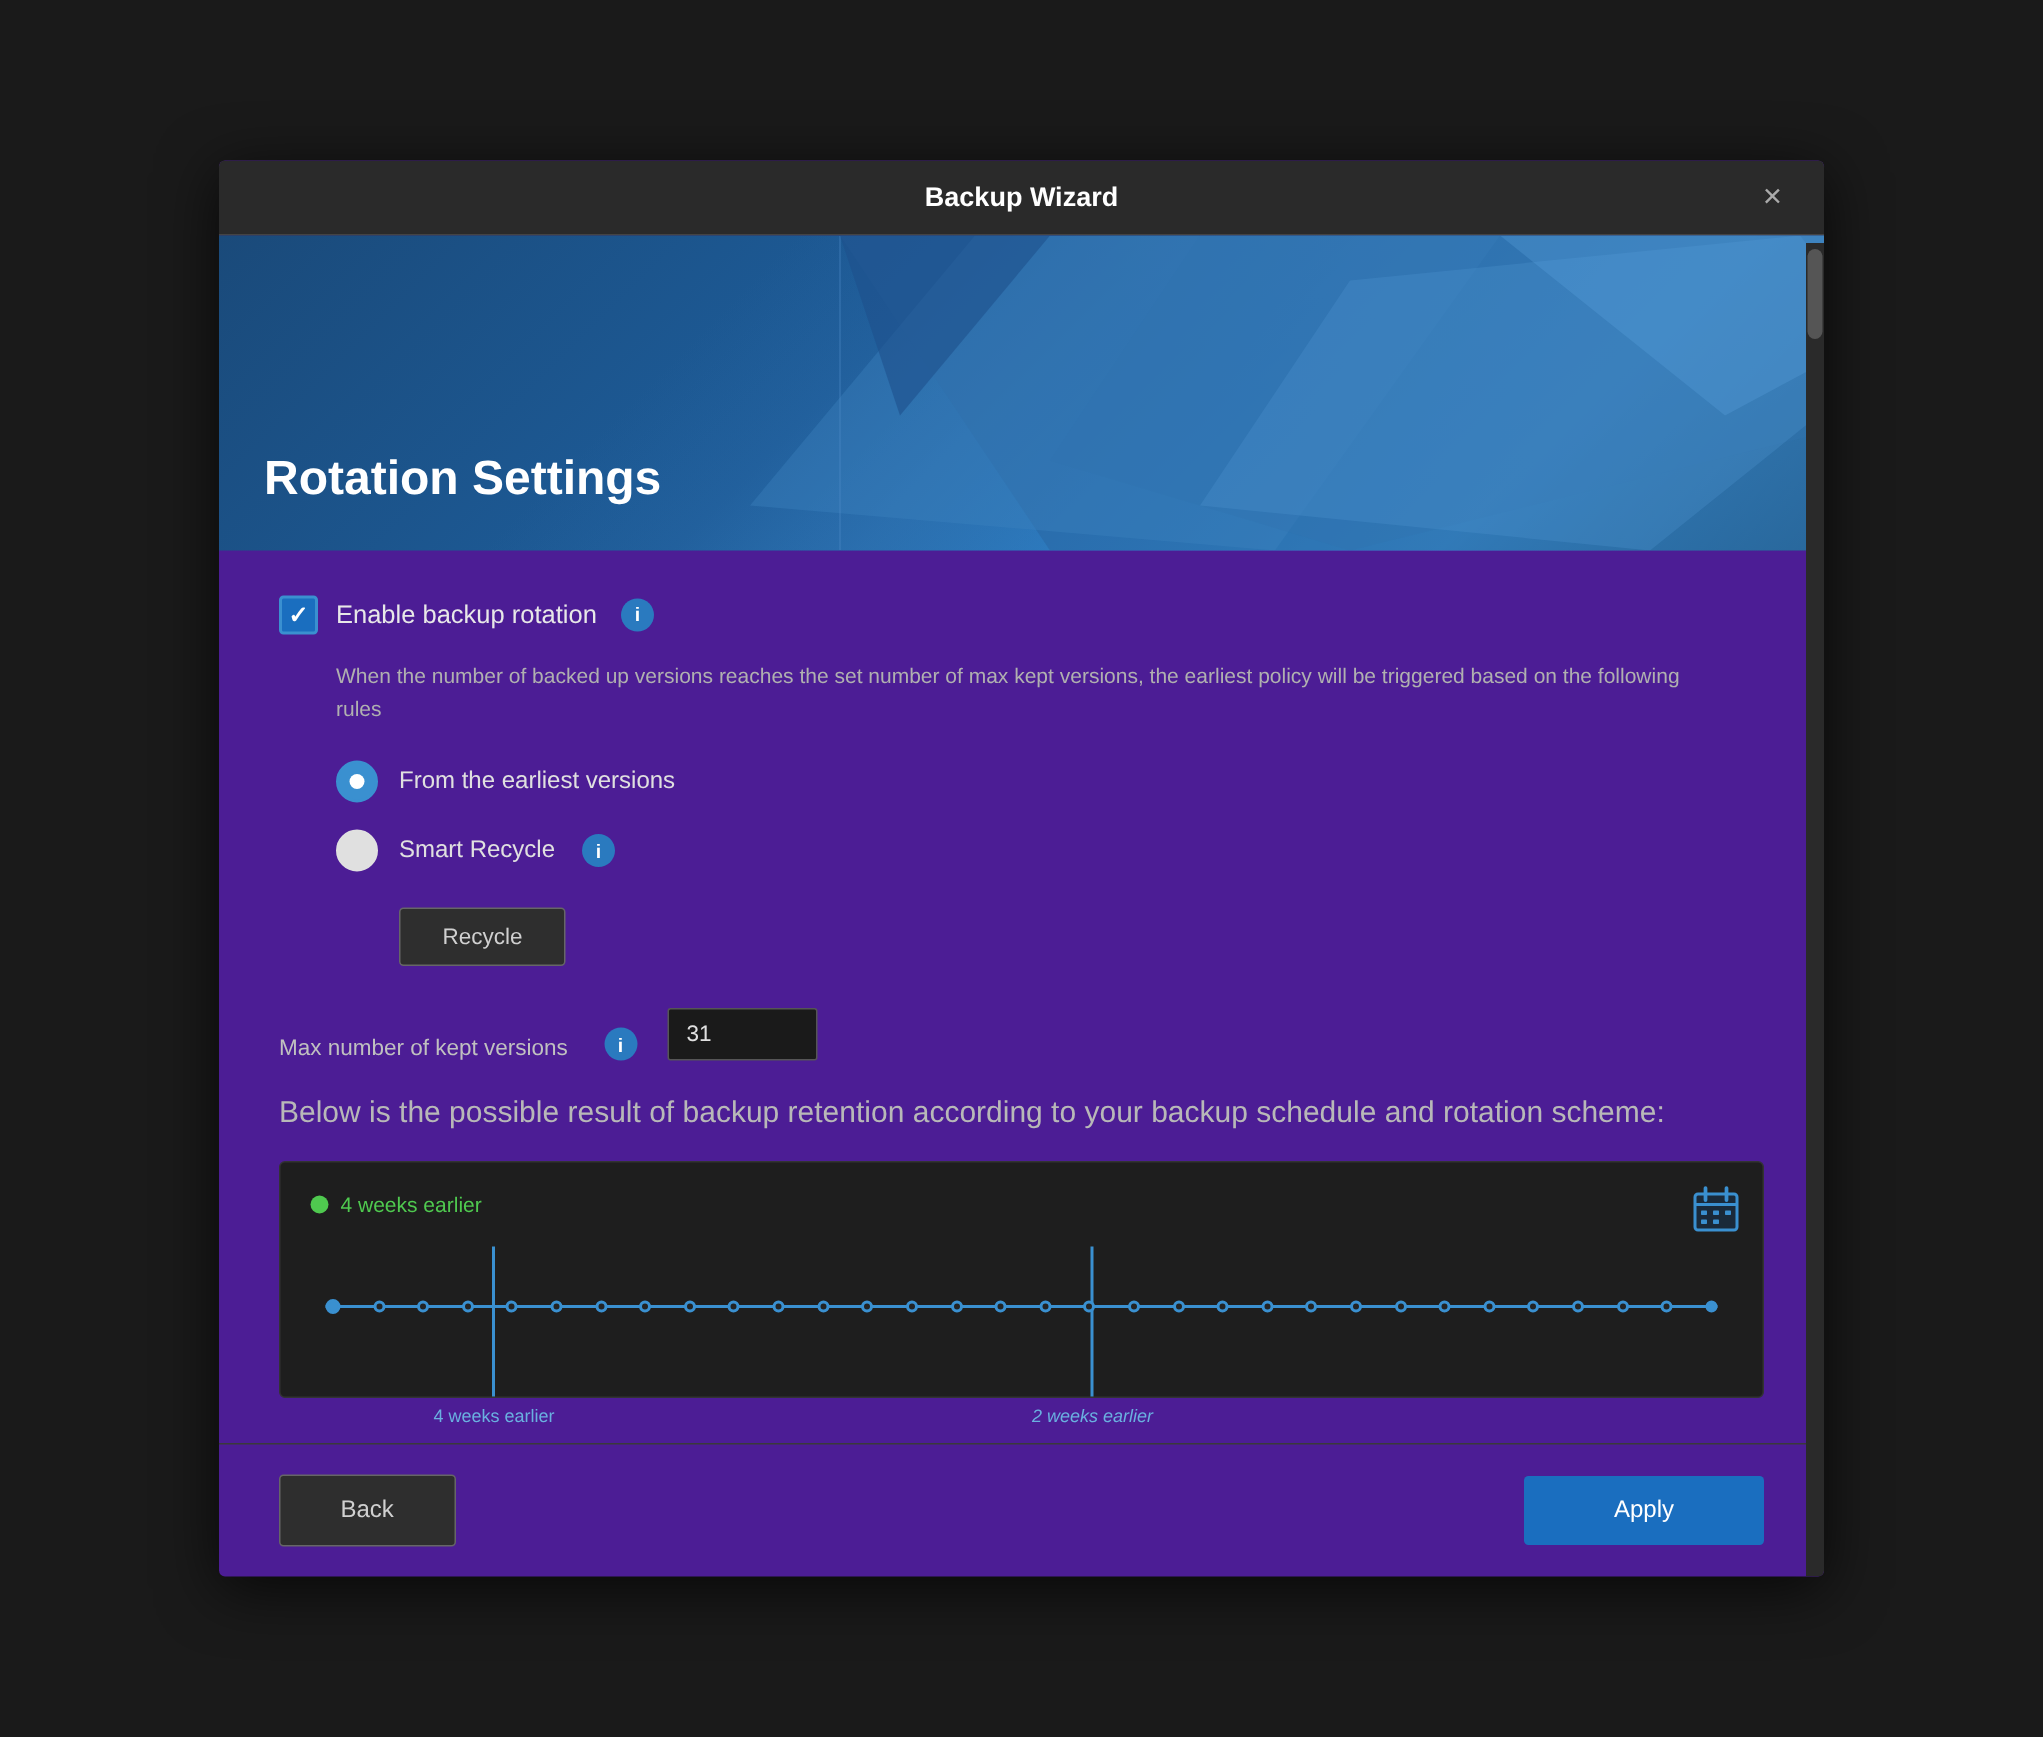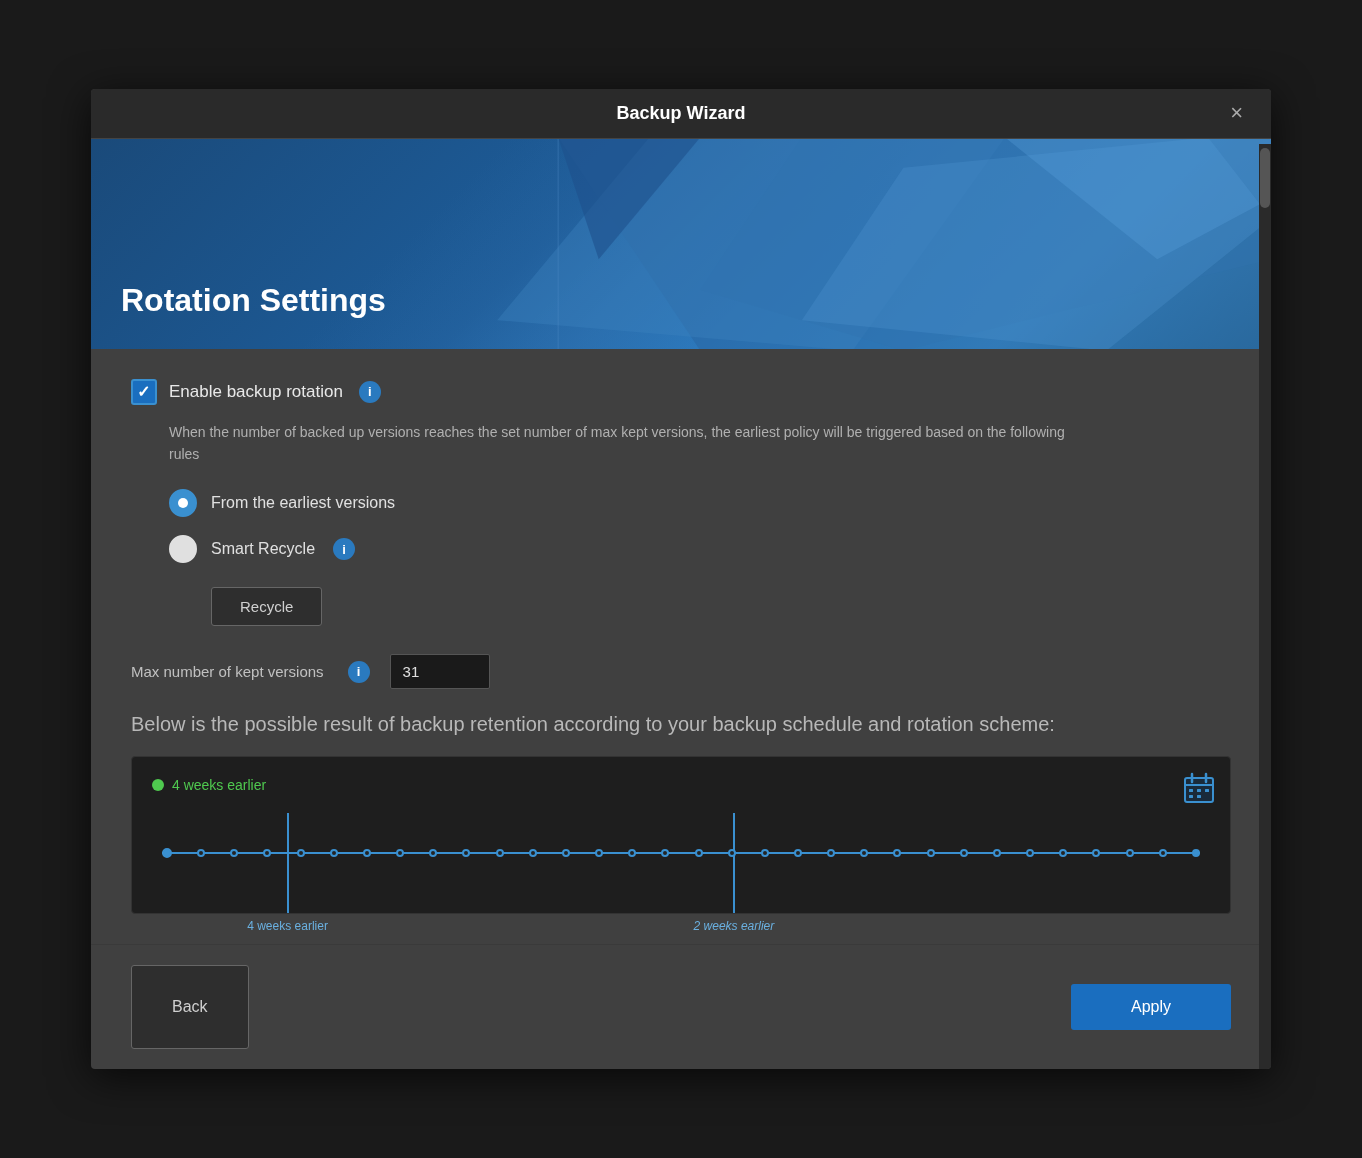--- a/index.html
+++ b/index.html
@@ -5,22 +5,22 @@
     * { box-sizing: border-box; margin: 0; padding: 0; }
     body {
       background: #1a1a1a;
       display: flex;
       justify-content: center;
       align-items: center;
       min-height: 100vh;
       font-family: 'Segoe UI', Arial, sans-serif;
     }
     .dialog {
-      width: 1180px;
-      background: #404040;
+      width: 1070px;
+      background: #4c1d95;
       border-radius: 4px;
       overflow: hidden;
       box-shadow: 0 8px 40px rgba(0,0,0,0.7);
       position: relative;
     }
     
     .title-bar {
       background: #2a2a2a;
       display: flex;
       align-items: center;
@@ -197,21 +197,21 @@
       padding: 10px 28px;
       font-size: 15px;
       border-radius: 3px;
       cursor: pointer;
       margin-bottom: 28px;
     }
 
     
     .max-versions-row {
       display: flex;
-      align-items: center;
+      align-items: flex-end;
       gap: 20px;
       margin-bottom: 24px;
       margin-left: 0;
     }
     .max-versions-label {
       font-size: 15px;
       color: #c0c0c0;
     }
     .max-versions-input {
       width: 100px;
@@ -270,21 +270,21 @@
       display: flex;
       align-items: center;
       justify-content: space-between;
       padding: 20px 40px;
       border-top: 1px solid #3a3a3a;
     }
     .btn-back {
       background: #2e2e2e;
       border: 1px solid #666;
       color: #d0d0d0;
-      padding: 32px 40px;
+      padding: 14px 40px;
       font-size: 16px;
       border-radius: 3px;
       cursor: pointer;
     }
     .footer-right {
       display: flex;
       gap: 16px;
       justify-content: center;
     }
     .btn-apply {

